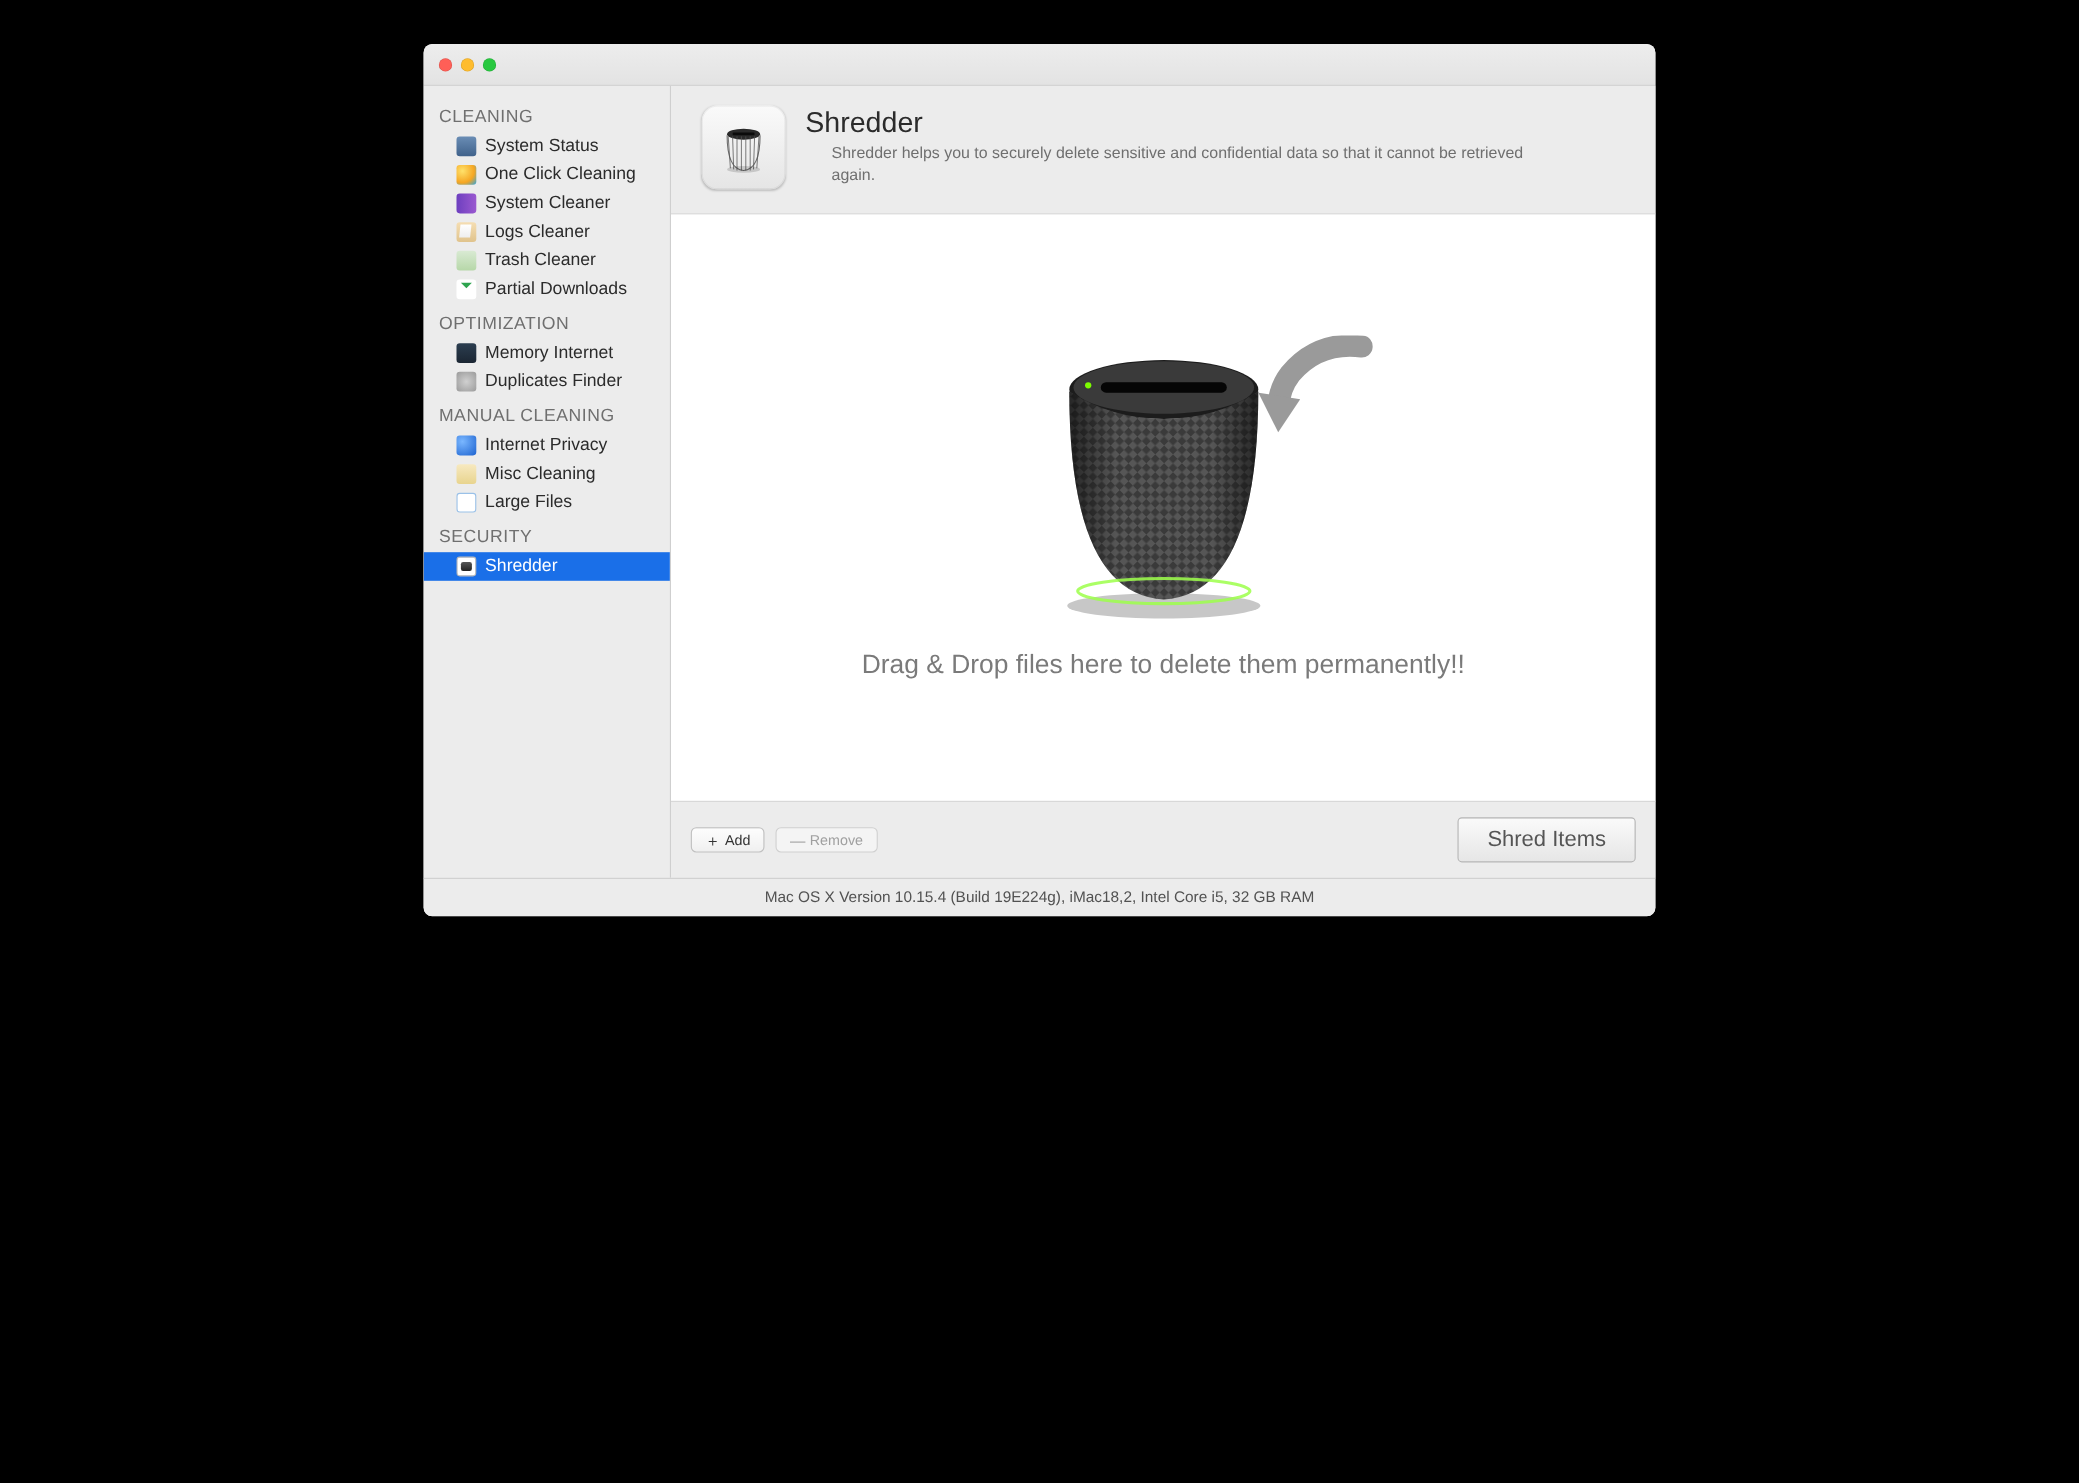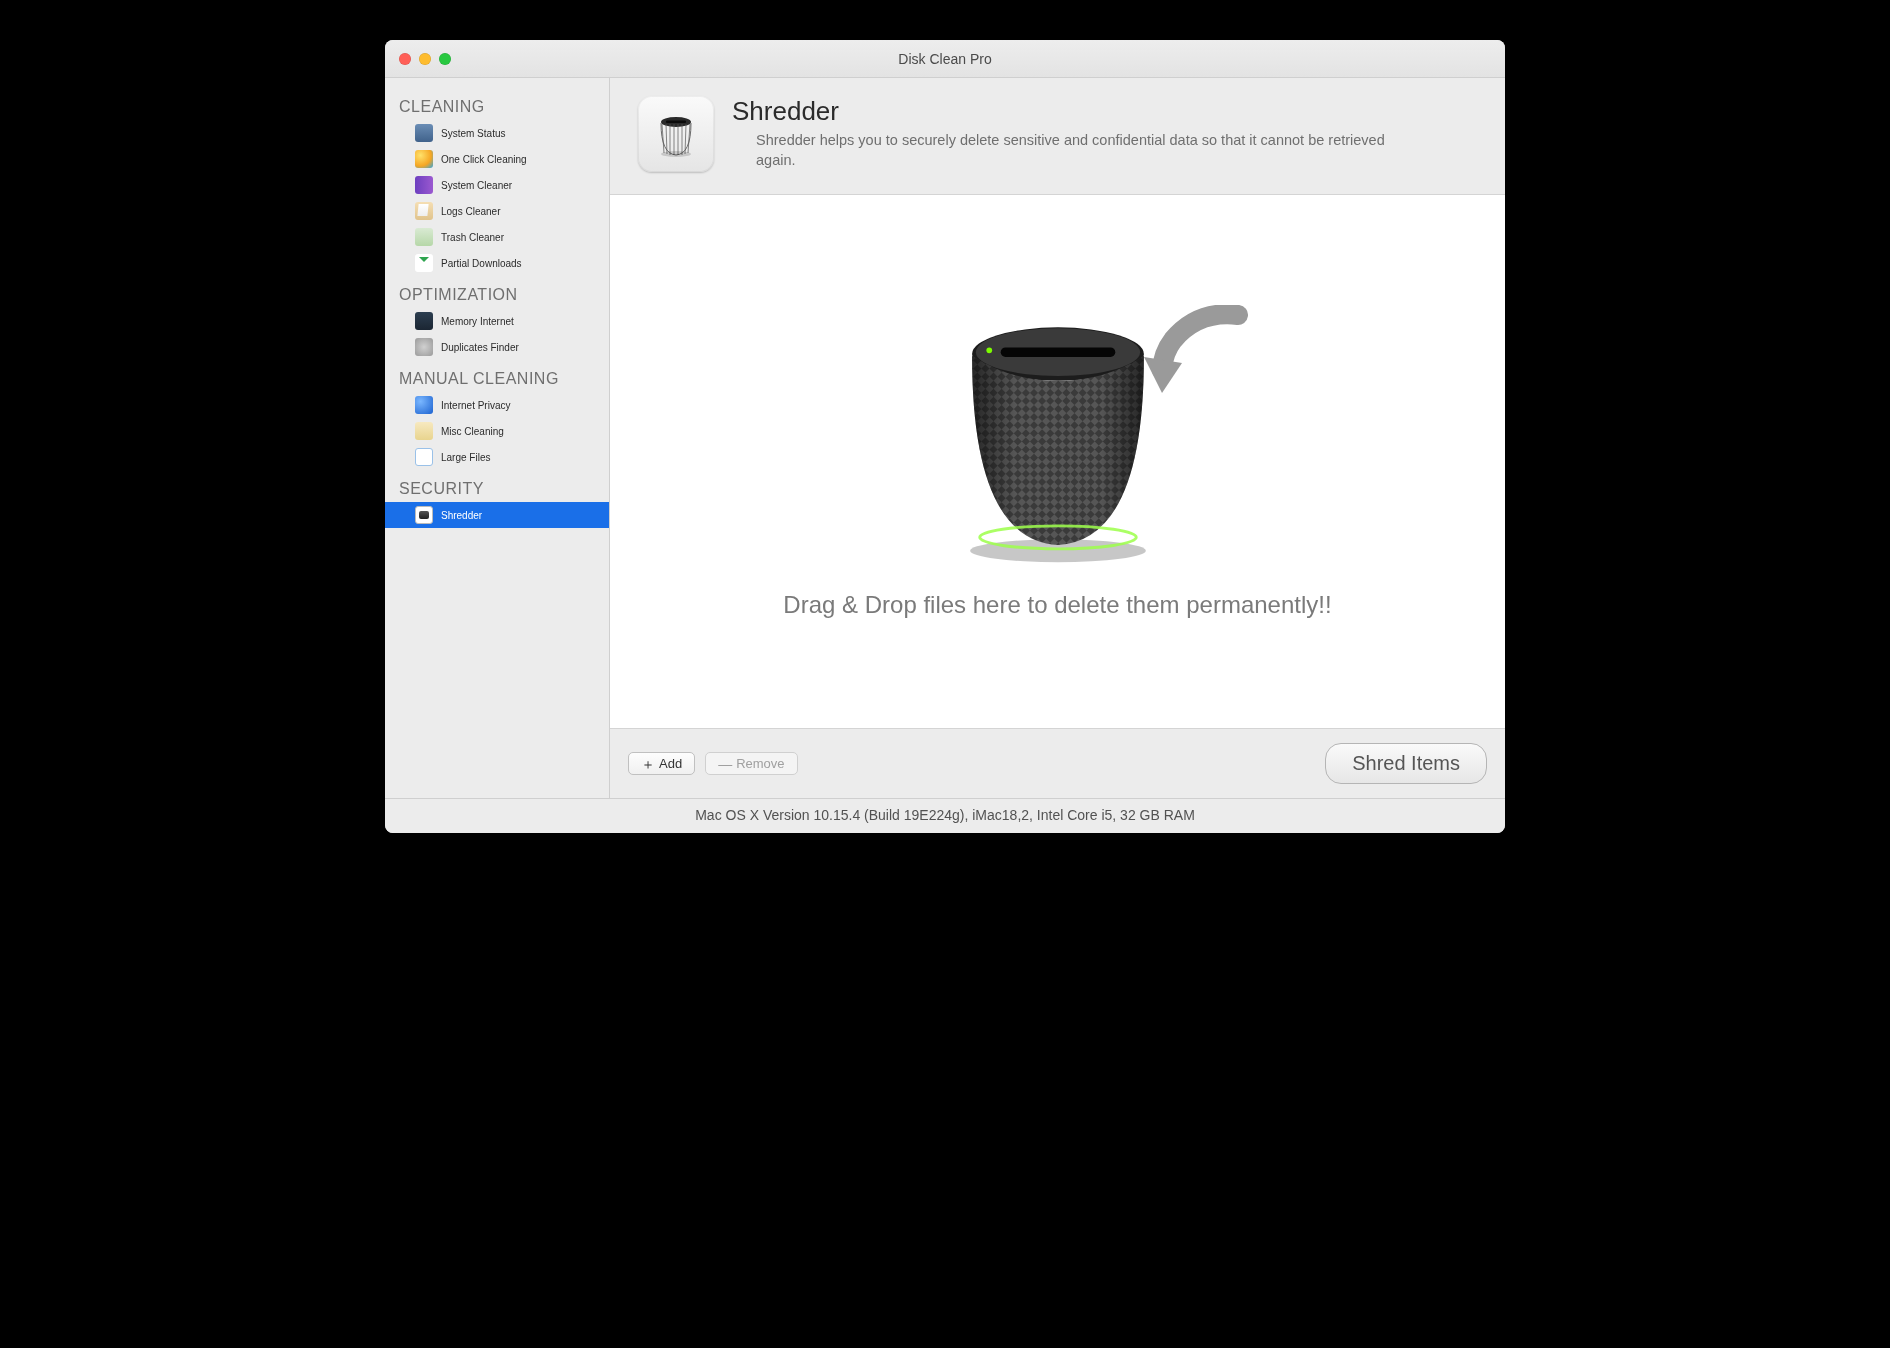--- a/index.html
+++ b/index.html
@@ -51,21 +51,21 @@
     font-size: 16px;
     color: #6f6f6f;
     letter-spacing: 0.5px;
     padding: 10px 14px 4px;
   }
   .item {
     display: flex;
     align-items: center;
     gap: 8px;
     padding: 4px 14px 4px 30px;
-    font-size: 10px;
+    font-size: 16px;
     color: #2b2b2b;
     cursor: default;
   }
   .item.selected { background: #1a6fe8; color: #fff; }
   .item .icn {
     width: 18px; height: 18px; display: inline-flex; align-items: center; justify-content: center;
     border-radius: 3px; font-size: 12px; flex-shrink: 0;
   }
   .icn-monitor  { background: linear-gradient(#6a8db5,#40628b); }
   .icn-onecl    { background: radial-gradient(circle at 30% 30%, #ffe26b, #f5a623 60%, #2aa4e2); border-radius: 50%; }
@@ -138,21 +138,21 @@
     color:#333;
     display:inline-flex; align-items:center; gap:4px;
     font-family: inherit;
   }
   .tbtn:disabled { color:#a0a0a0; border-color:#d0d0d0; background:#f4f4f4;}
   .tbtn .glyph { font-size: 14px; line-height:1; }
   .spacer { flex:1; }
   .shred-btn {
     font-size: 20px;
     padding: 8px 26px;
-    border-radius: 16px;
+    border-radius: 4px;
     border: 1px solid #b5b5b5;
     background: linear-gradient(#fafafa,#e6e6e6);
     color:#555;
     font-family: inherit;
   }
   .statusbar {
     border-top: 1px solid #cfcfcf;
     background:#ececec;
     text-align:center;
     font-size: 14px;
@@ -164,21 +164,20 @@
 <body>
 
 <div class="window">
 
   <div class="titlebar">
     <div class="traffic-lights">
       <button class="light red"></button>
       <button class="light yellow"></button>
       <button class="light green"></button>
     </div>
-    <div class="titlebar-title">Disk Clean Pro</div>
   </div>
 
   <div class="body">
 
     <div class="sidebar">
 
       <div class="section-header">CLEANING</div>
       <div class="item">
         <span class="icn icn-monitor"></span>
         <span>System Status</span>

